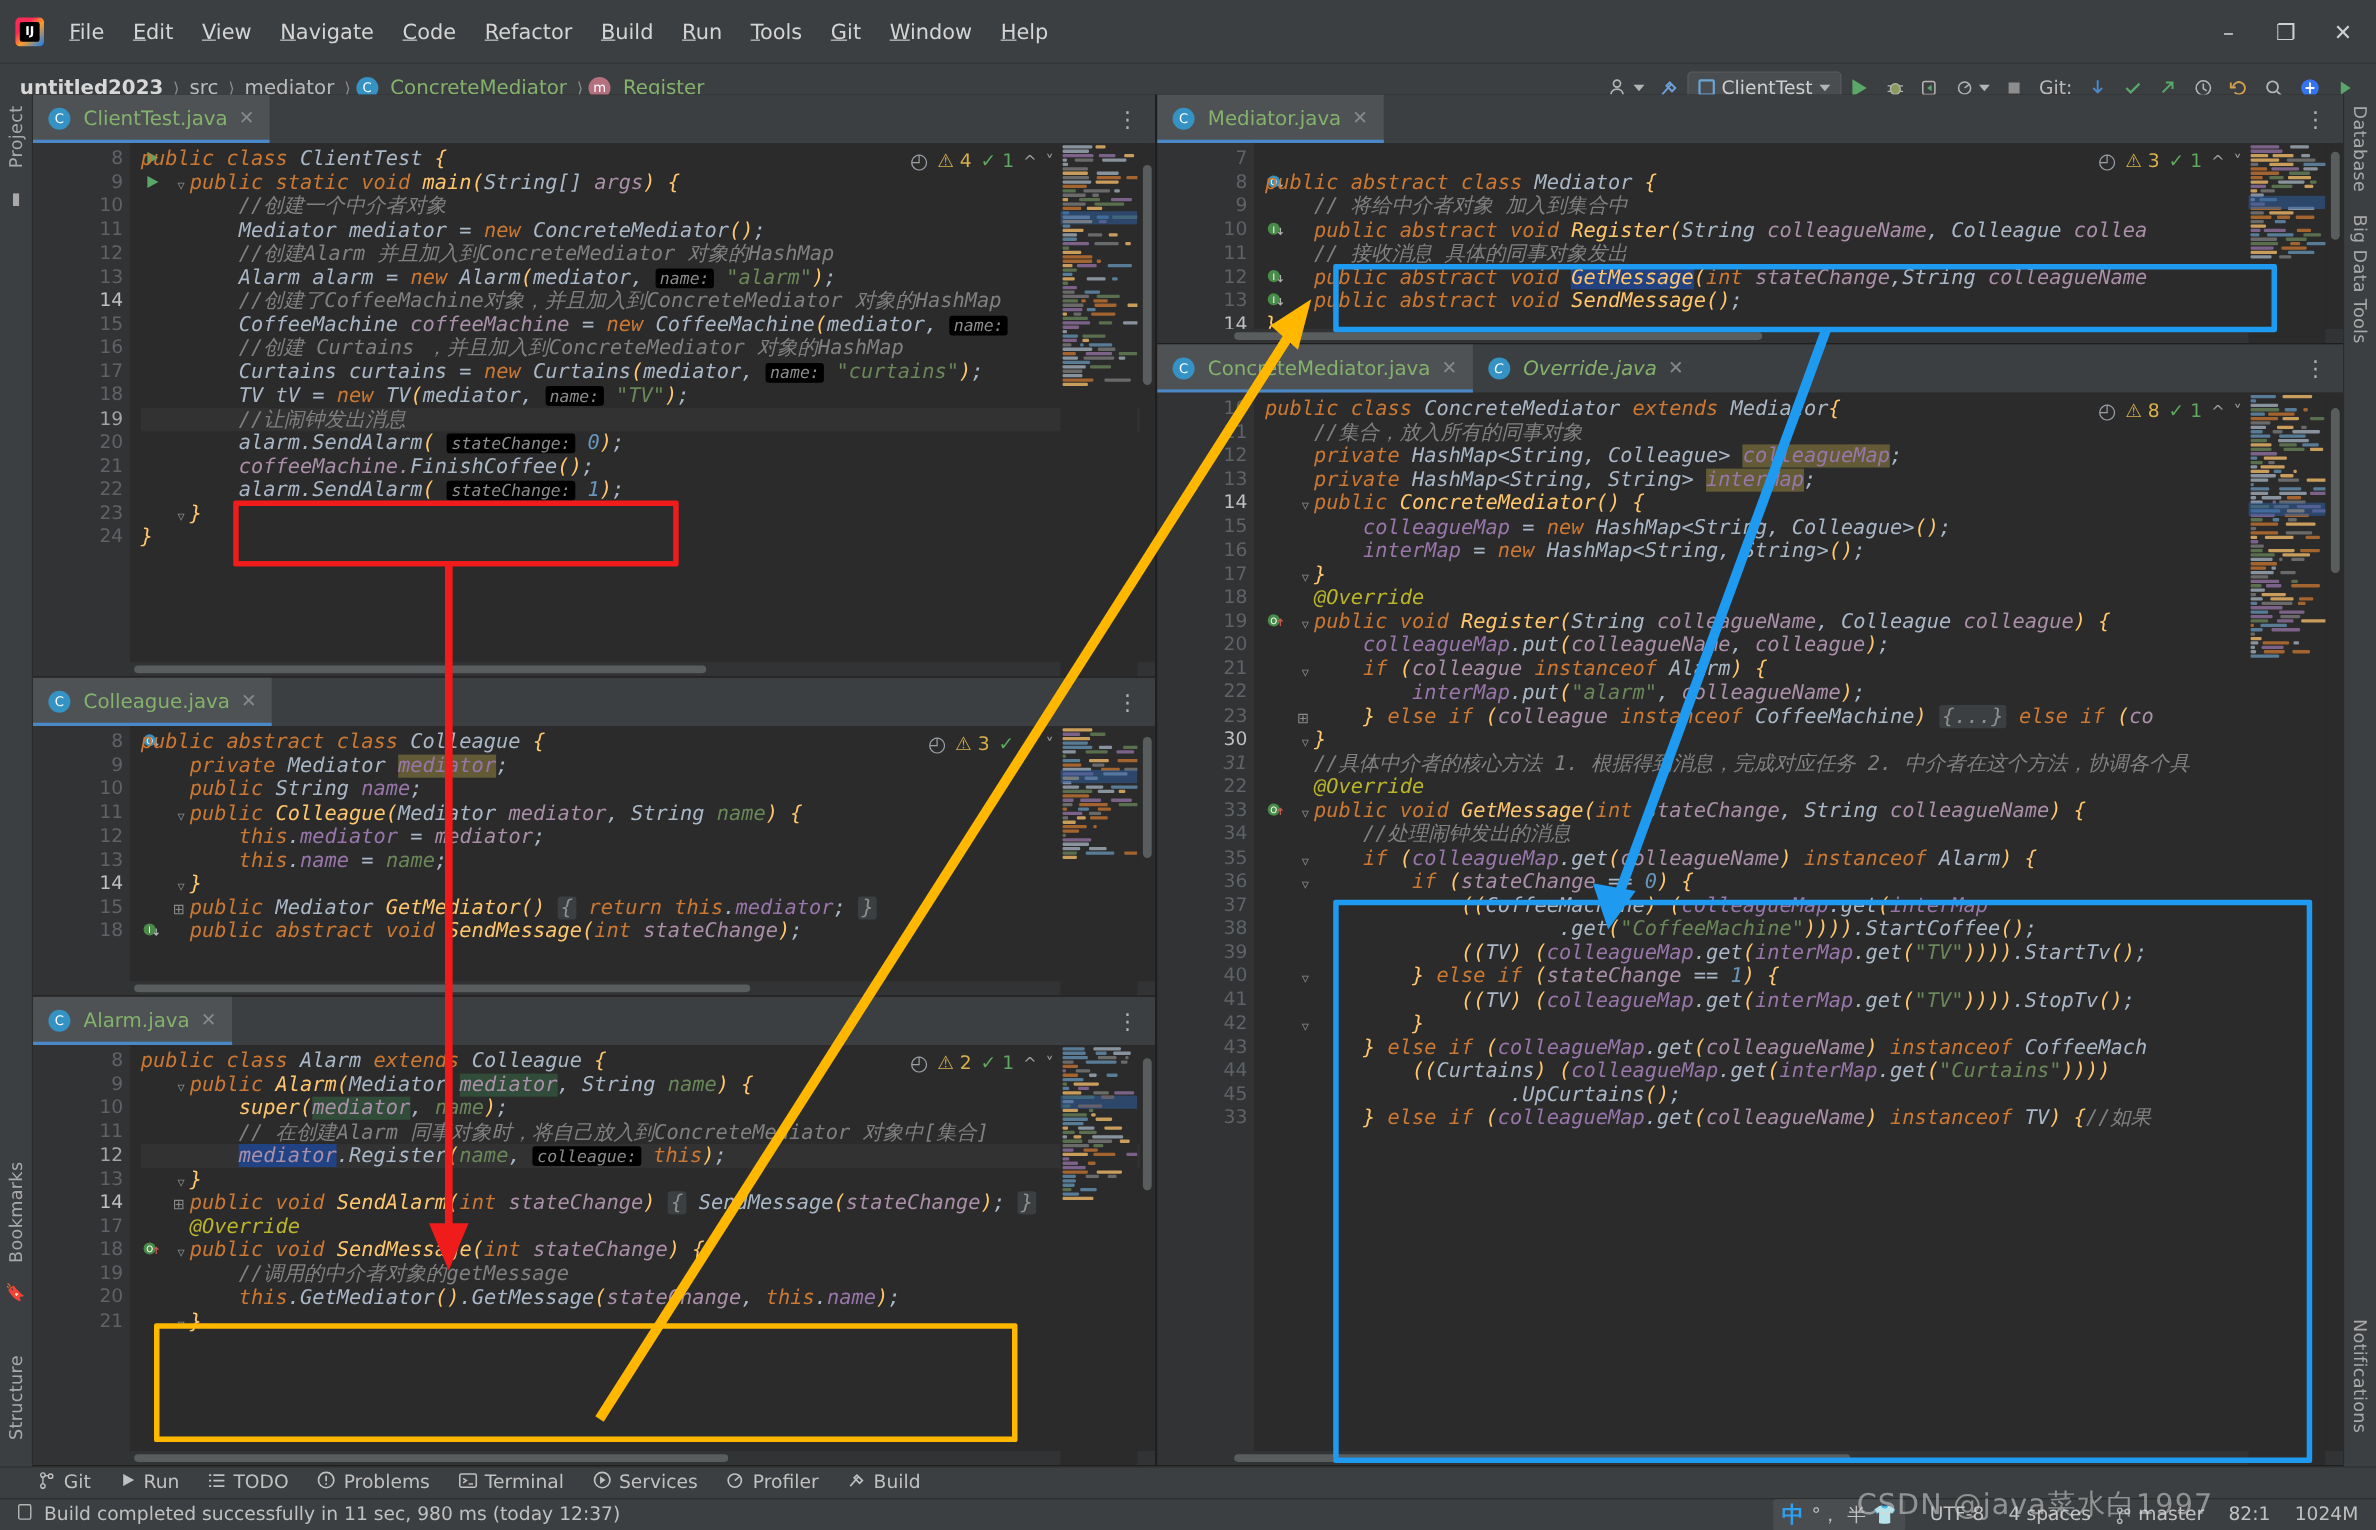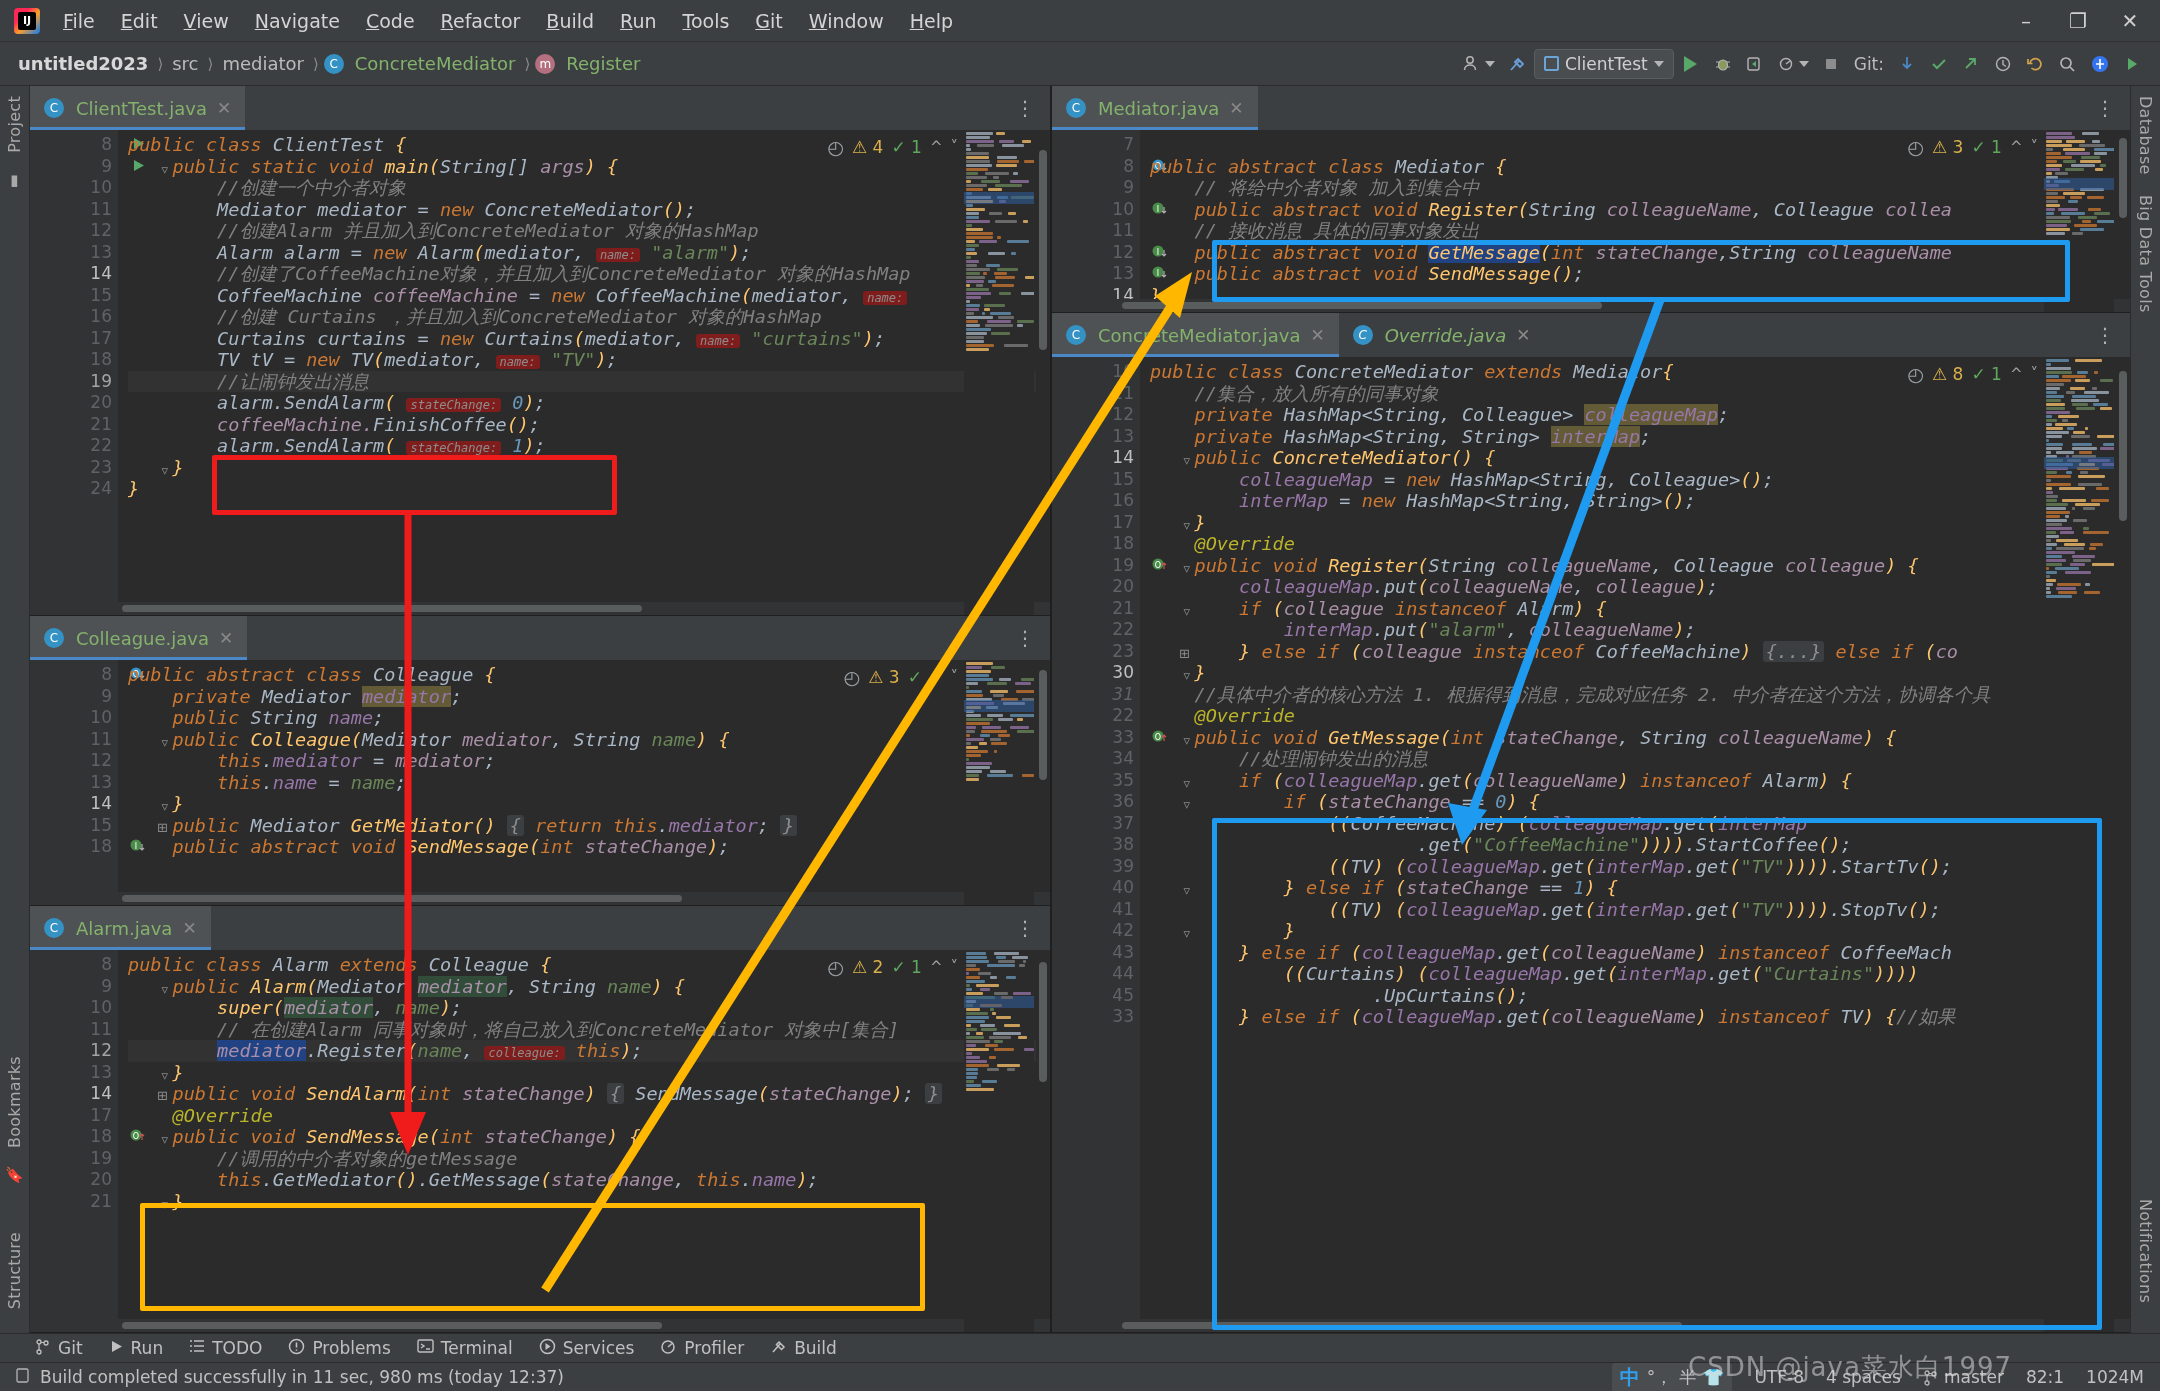--- a/index.html
+++ b/index.html
@@ -9,21 +9,21 @@
     background:#3c3f41;
     font-family:"DejaVu Sans", sans-serif;
     color:#bbbbbb;
     overflow:hidden;
     position:relative;
   }
   .mono { font-family:"DejaVu Sans Mono", monospace;font-style:italic; }
 
   
   #titlebar {
-    height:42px; background:#3c3f41; display:flex; align-items:center;
+    height:58px; background:#3c3f41; display:flex; align-items:center;
     border-bottom:1px solid #323232; position:relative;
   }
   #ij-logo { width:26px; height:26px; margin:0 10px 0 14px; border-radius:4px;
     background:linear-gradient(135deg,#fe2857 0%,#fe2857 30%,#ff9d28 55%,#087cfa 100%);
     position:relative; flex:none; }
   #ij-logo::after{ content:"IJ"; position:absolute; inset:4px; background:#000;
     color:#fff; font-size:11px; font-weight:bold; display:flex; align-items:center;
     justify-content:center; border-radius:2px;}
   .menu { display:flex; align-items:center; gap:0; }
   .menu-item { padding:4px 13px; font-size:19px; color:#d4d4d4; white-space:nowrap; cursor:default;}
@@ -107,21 +107,21 @@
   .fn   { color:#ffc66d; }
   .str  { color:#6a8759; }
   .num  { color:#6897bb; }
   .cmt  { color:#808080; }
   .fld  { color:#9876aa; }
   .par  { color:#aa8fa8; }
   .plain{ color:#a9b7c6; }
   .ann  { color:#bbb529; }
   .yel  { color:#ffc66d; }
   .grn  { color:#6a8759; }
-  .hint { background:#7f1d1d; color:#8d8d8d; border-radius:3px; padding:0 4px; font-size:12px;}
+  .hint { background:#000000; color:#8d8d8d; border-radius:3px; padding:0 4px; font-size:15px;}
   .hl-olive { background:#625b36; }
   .hl-blue  { background:#214283; }
   .hl-green { background:#314d3a; }
   .fold { background:#3b3f41; color:#8f8f8f; border-radius:3px; padding:0 3px;}
 
   
   .inspect { position:absolute; right:92px; top:6px; display:flex; align-items:center;
     gap:8px; font-size:17px; z-index:4; }
   .eye { color:#9aa0a6; font-size:19px;}
   .warn { color:#d9b14b; }

